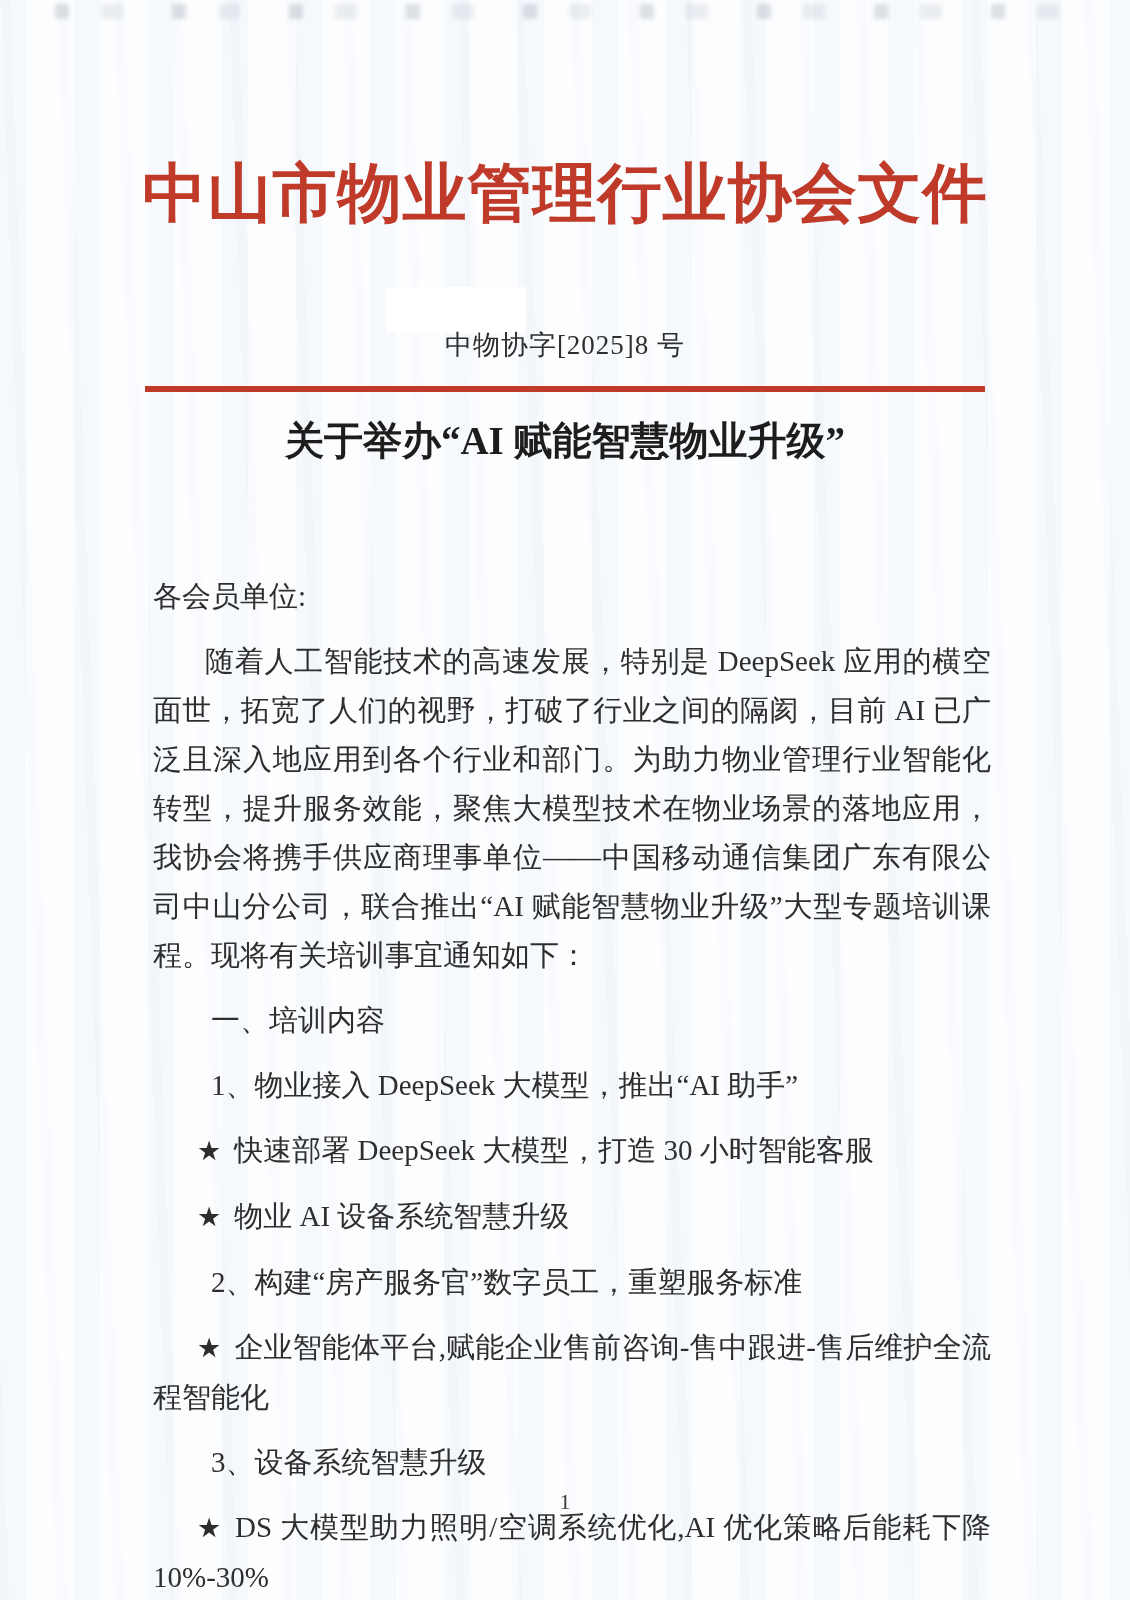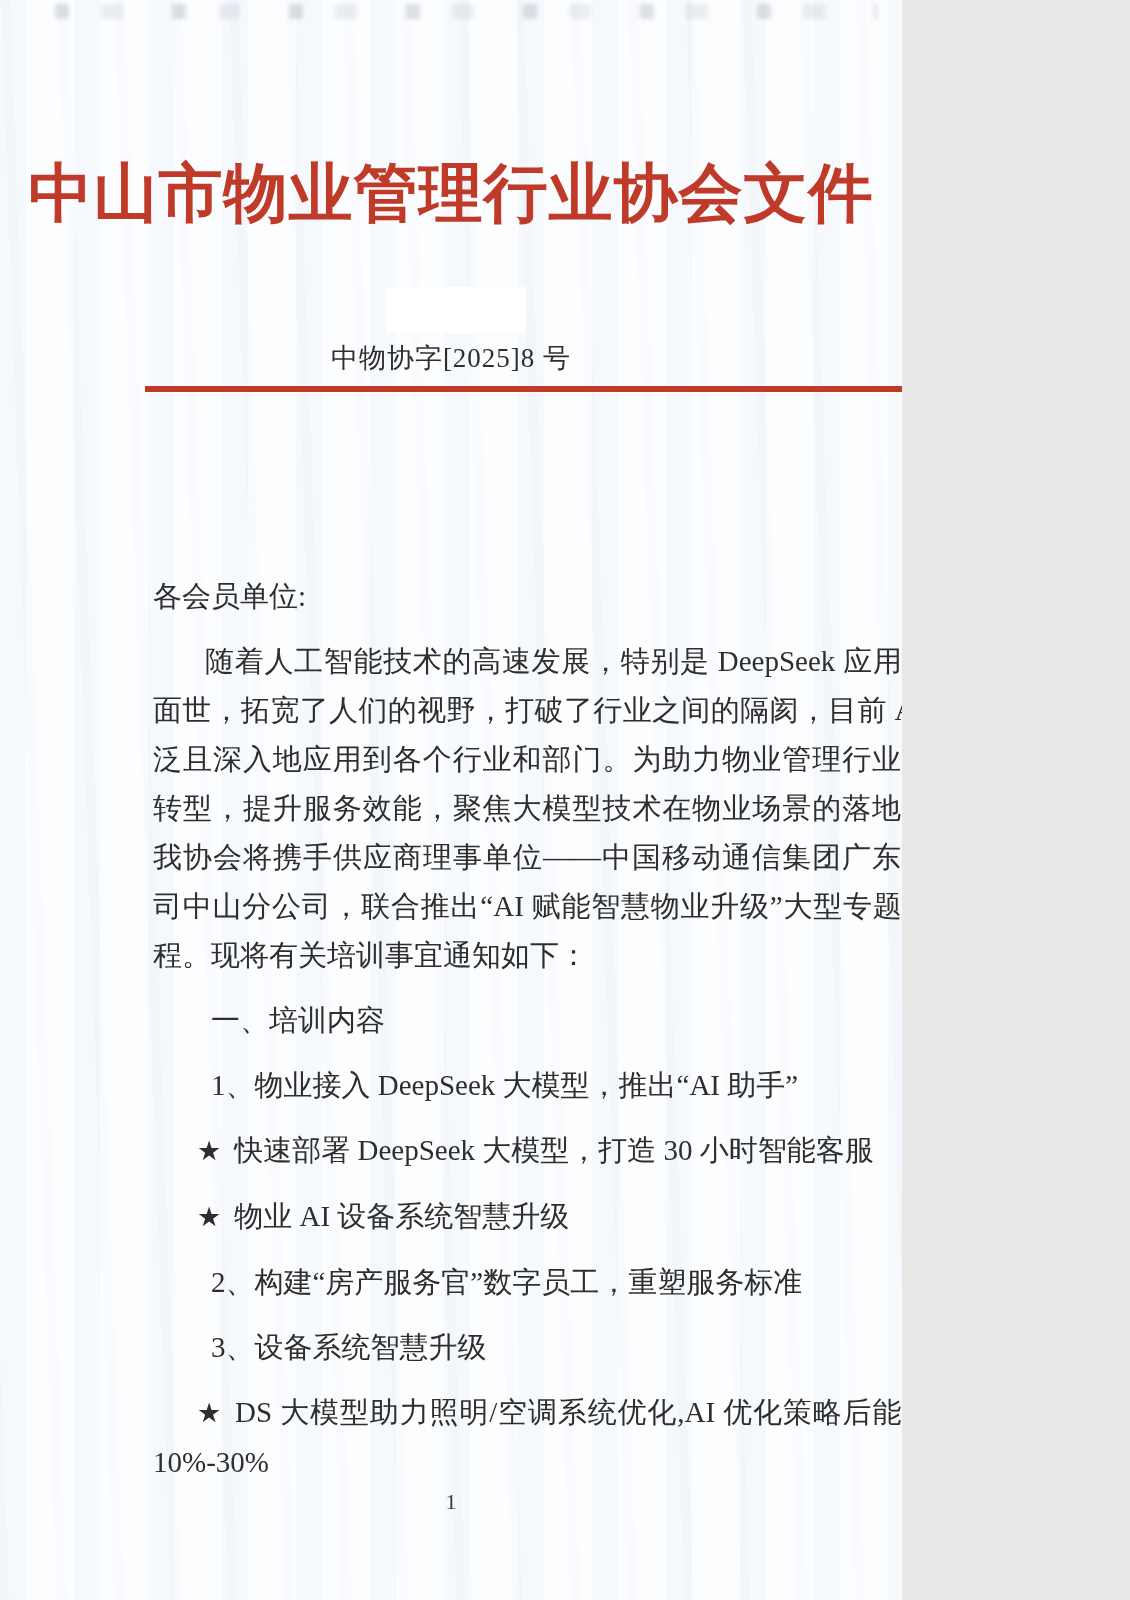--- a/index.html
+++ b/index.html
@@ -7,21 +7,21 @@
     --ink:#2e2e2e;
   }
   html,body{margin:0;padding:0;}
   body{
     width:1130px;height:1600px;
     background:#e8e8e8;
     font-family:"Liberation Serif","DejaVu Serif",serif;
   }
   .page{
     position:relative;
-    width:902px;height:1600px;
+    width:1130px;height:1600px;
     overflow:hidden;
     background-color:#fcfdfe;
     background-image:
       repeating-linear-gradient(90deg, rgba(190,210,238,0.10) 0 26px, rgba(255,255,255,0) 26px 74px),
       repeating-linear-gradient(88deg, rgba(198,214,236,0.07) 0 9px, rgba(255,255,255,0) 9px 57px);
   }
   .scan-noise{
     position:absolute;top:4px;left:55px;right:25px;height:15px;
     background:repeating-linear-gradient(90deg,
       rgba(98,110,128,0.38) 0 14px, rgba(0,0,0,0) 14px 46px,
@@ -35,21 +35,21 @@
     font-size:64px;font-weight:700;
     letter-spacing:1px;
     color:var(--red);
     white-space:nowrap;
   }
   .whiteout{
     position:absolute;left:386px;top:287px;width:140px;height:46px;
     background:#ffffff;border-radius:2px;
   }
   .doc-number{
-    position:absolute;top:340px;left:0;width:100%;
+    position:absolute;top:327px;left:0;width:100%;
     text-align:center;
     font-size:27px;color:var(--ink);
     letter-spacing:1px;
   }
   .red-rule{
     position:absolute;left:145px;top:386px;width:840px;height:6px;
     background:var(--red);
   }
   .doc-title{
     position:absolute;top:415px;left:0;width:100%;
@@ -97,38 +97,40 @@
 
   <div class="org-header">中山市物业管理行业协会文件</div>
 
   <div class="whiteout"></div>
 
   <div class="doc-number">中物协字[2025]8 号</div>
 
   <div class="red-rule"></div>
 
   <div class="doc-title">
+    <div>关于举办“AI 赋能智慧物业升级”</div>
   </div>
 
   <div class="body-text">
 
     <p class="salutation">各会员单位:</p>
 
     <p class="intro">随着人工智能技术的高速发展，特别是 DeepSeek 应用的横空面世，拓宽了人们的视野，打破了行业之间的隔阂，目前 AI 已广泛且深入地应用到各个行业和部门。为助力物业管理行业智能化转型，提升服务效能，聚焦大模型技术在物业场景的落地应用，我协会将携手供应商理事单位——中国移动通信集团广东有限公司中山分公司，联合推出“AI 赋能智慧物业升级”大型专题培训课程。现将有关培训事宜通知如下：</p>
 
     <p class="sec-heading">一、培训内容</p>
 
     <p class="sec-heading">1、物业接入 DeepSeek 大模型，推出“AI 助手”</p>
 
     <p class="bullet"><span class="star">★</span><span>快速部署 DeepSeek 大模型，打造 30 小时智能客服</span></p>
 
     <p class="bullet"><span class="star">★</span><span>物业 AI 设备系统智慧升级</span></p>
 
     <p class="sec-heading">2、构建“房产服务官”数字员工，重塑服务标准</p>
 
+    <p class="bullet"><span class="star">★</span><span>企业智能体平台,赋能企业售前咨询-售中跟进-售后维护全流程智能化</span></p>
 
     <p class="sec-heading">3、设备系统智慧升级</p>
 
     <p class="bullet"><span class="star">★</span><span>DS 大模型助力照明/空调系统优化,AI 优化策略后能耗下降 10%-30%</span></p>
 
   </div>
 
   <div class="page-number">1</div>
 
 </div>

